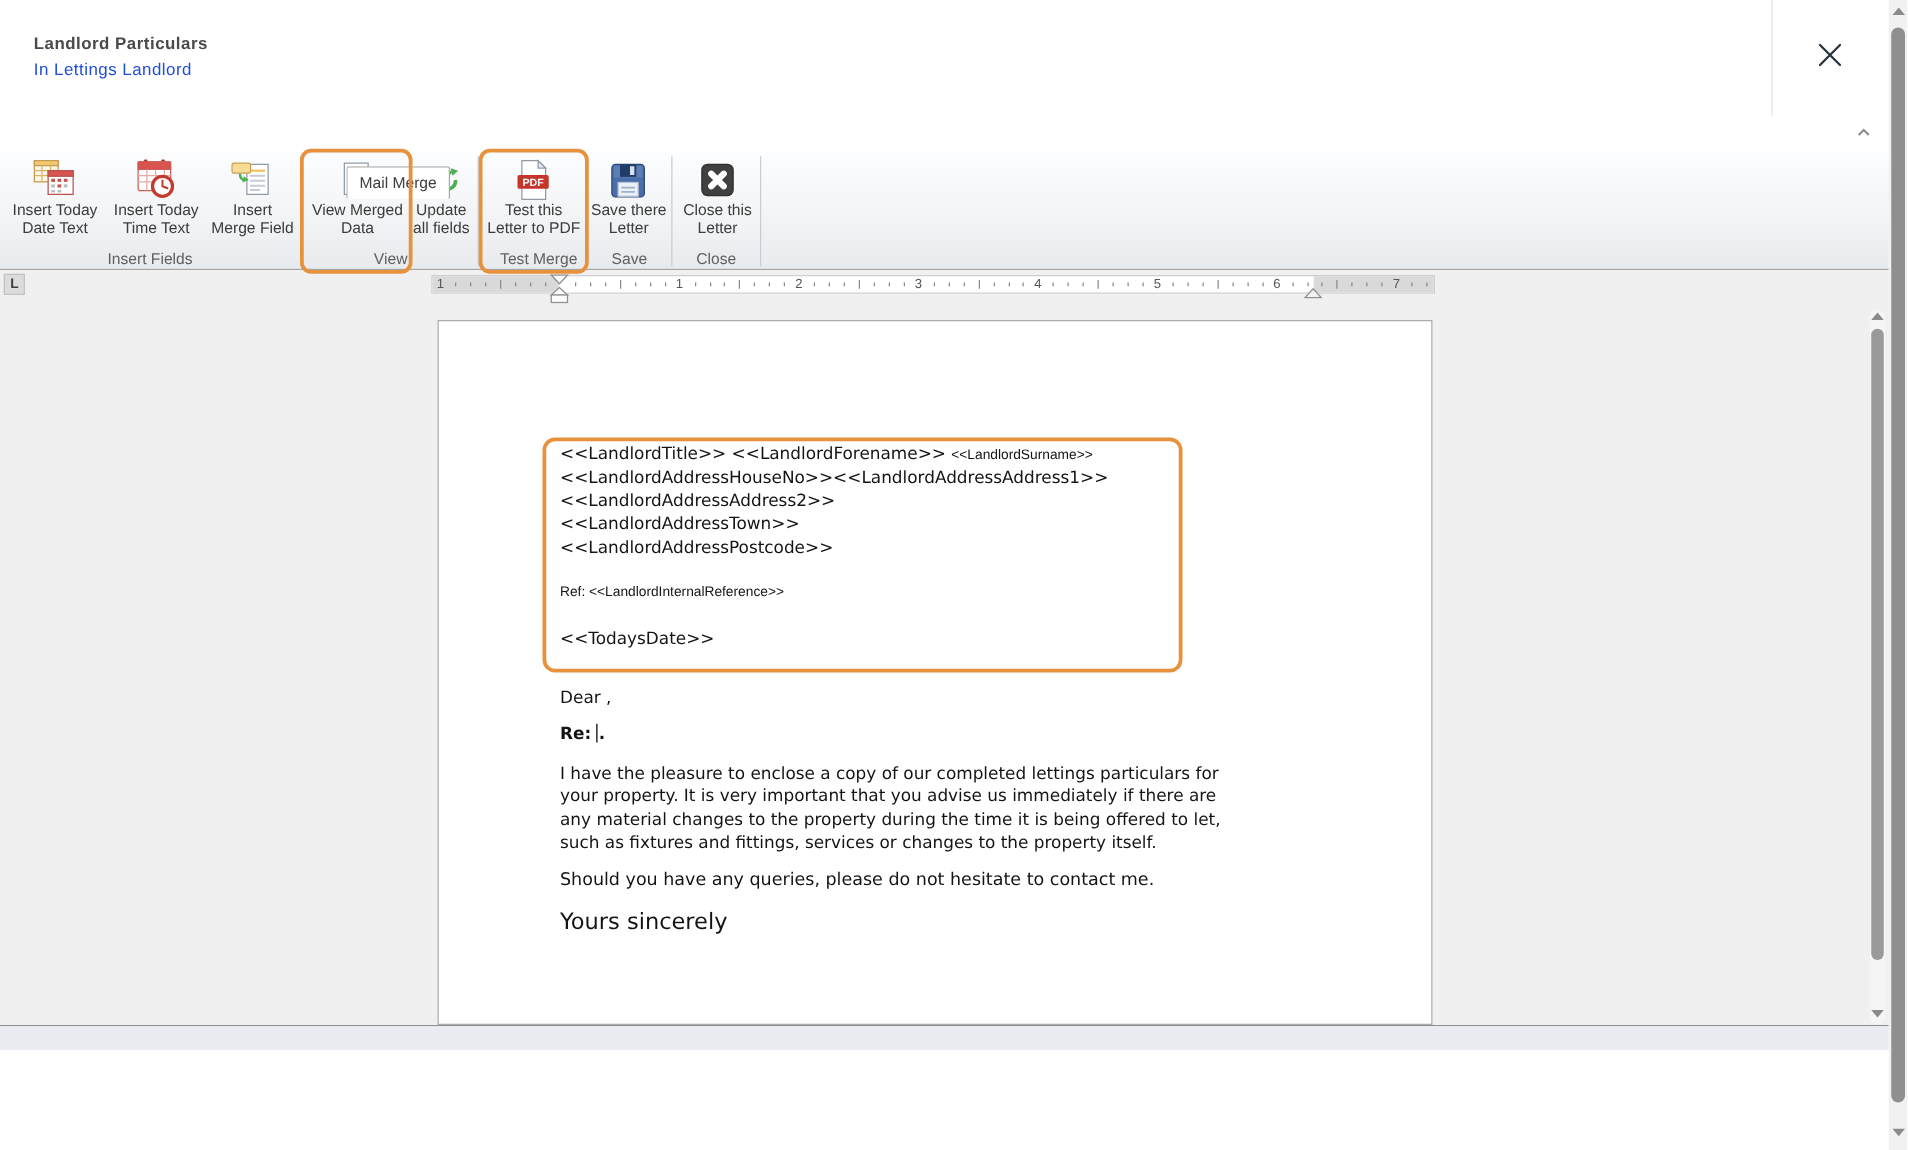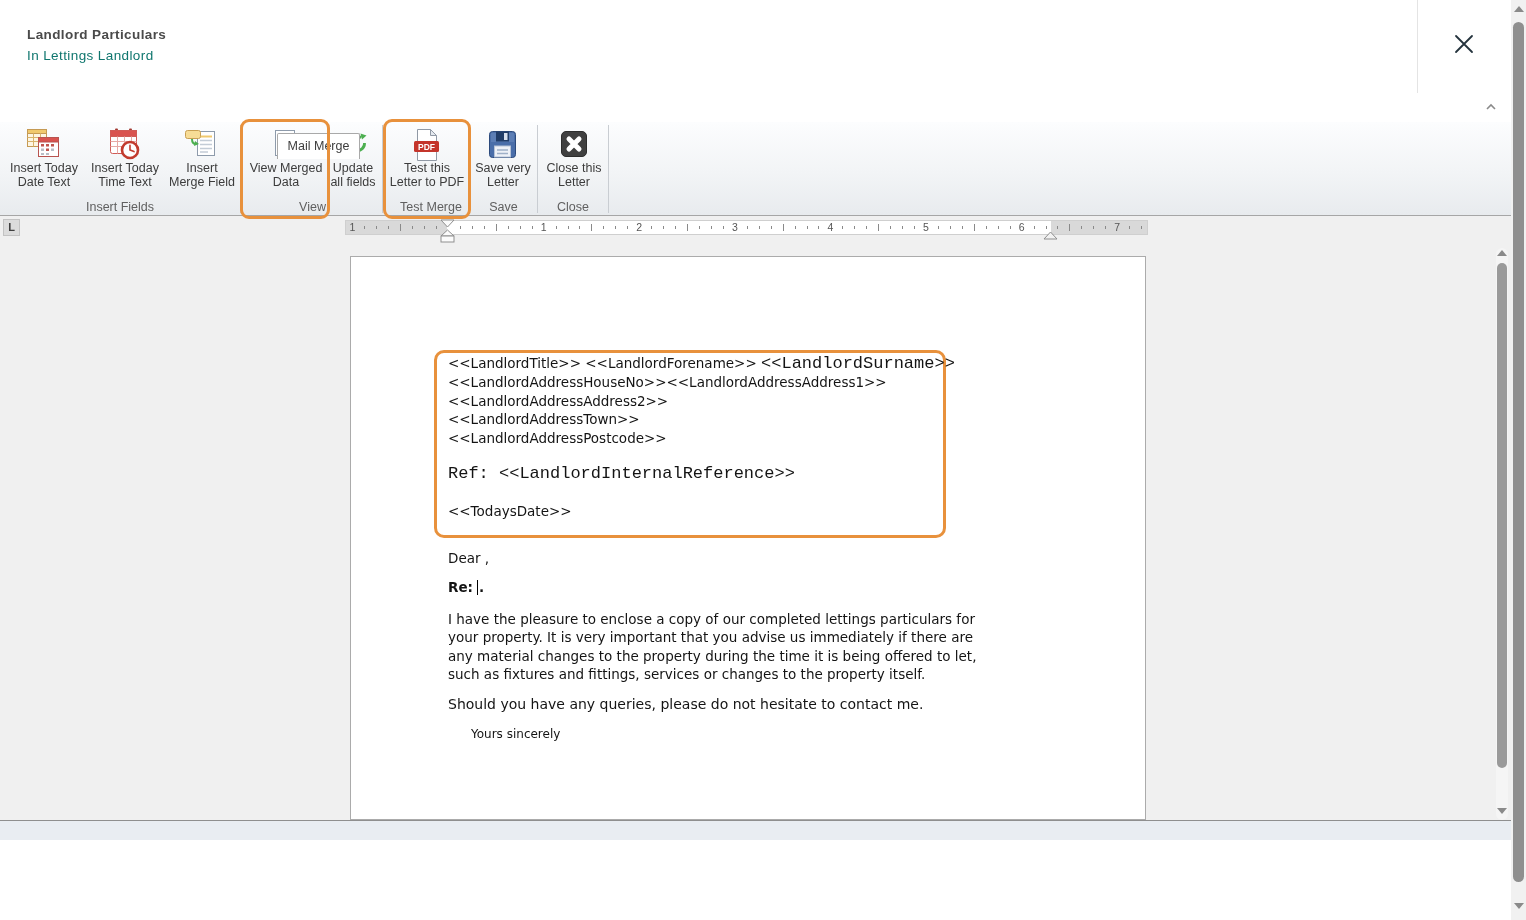--- a/index.html
+++ b/index.html
@@ -4,34 +4,34 @@
 <style>
   * { margin:0; padding:0; box-sizing:border-box; }
   html,body { background:#fff; }
   .screen {
     position:relative; width:1526px; height:920px; overflow:hidden;
     background:#fff; font-family:"Liberation Sans", sans-serif;
   }
   
   .app-header { position:absolute; left:0; top:0; width:1511px; height:93px; background:#fff; }
   .header-title { position:absolute; left:27px; top:27px; font-size:13.5px; font-weight:bold; color:#4a4a4a; letter-spacing:.4px; }
-  .header-subtitle { position:absolute; left:27px; top:48px; font-size:13.5px; color:#0f766e; letter-spacing:.4px; }
+  .header-subtitle { position:absolute; left:27px; top:48px; font-size:13.5px; color:#1d4ed8; letter-spacing:.4px; }
   .header-divider { position:absolute; left:1417px; top:0; width:1px; height:93px; background:#e4e4e4; }
   .header-close { position:absolute; left:1451px; top:31px; width:26px; height:26px; cursor:pointer; }
 
   
   .tabstrip { position:absolute; left:0; top:93px; width:1511px; height:29px; background:#f0f1f2; border-bottom:1px solid #a9a9a9;margin-top:36px; }
   .tab { position:absolute; top:0; height:29px; line-height:29px; text-align:center; font-size:12.5px; color:#3d3d3d; cursor:pointer; }
   .tab.active { top:4px; height:26px; line-height:24px; background:#fff; border:1px solid #a9a9a9; border-bottom:none; border-radius:2px 2px 0 0; z-index:3; }
   .ribbon-collapse { position:absolute; left:1484px; top:99px; width:16px; height:16px; cursor:pointer; z-index:4; }
 
   
   .ribbon { position:absolute; left:0; top:122px; width:1511px; height:94px; background:linear-gradient(#fcfdfe, #f2f4f6 55%, #e8ebee); border-bottom:1px solid #a6a6a6; }
   .rbtn { position:absolute; top:2px; height:76px; text-align:center; font-size:12.5px; color:#3c3c3c; cursor:pointer; }
-  .rbtn .icon { height:38px; display:flex; align-items:center; justify-content:center; padding-top:3px; }
+  .rbtn .icon { height:38px; display:flex; align-items:flex-end; justify-content:center; padding-top:3px; }
   .rbtn .lbl { line-height:13.5px; }
   .grp { position:absolute; top:78px; font-size:12.5px; color:#606060; text-align:center; }
   .rsep { position:absolute; top:3px; width:1px; height:88px; background:#c9cdd2; }
   .hl-box { position:absolute; border:3px solid #e8913c; border-radius:9px; z-index:6; pointer-events:none; background:transparent; }
 
   
   .viewport { position:absolute; left:0; top:216px; width:1511px; height:605px; background:#f0f0f0; border-bottom:1px solid #8f8f8f; }
   .tabstop-box { position:absolute; left:3px; top:3px; width:17px; height:17px; background:#dcdcdc; border:1px solid #c3c3c3; color:#3f3f3f; font-weight:bold; font-size:11px; line-height:15px; text-align:center; cursor:pointer; }
   .ruler { position:absolute; left:345px; top:4px; width:803px; height:15px; background:#ffffff; border:1px solid #cfcfcf; }
   .ruler-gray { position:absolute; top:0; height:13px; background:#d9d9d9; }
@@ -54,30 +54,30 @@
 
   
   .bottom-bar { position:absolute; left:0; top:821px; width:1511px; height:19px; background:#e9edf2; }
 
   
   .page-scroll { position:absolute; left:1511px; top:0; width:15px; height:920px; background:#f1f1f1; }
   .page-scroll .thumb { position:absolute; left:2px; top:22px; width:11px; height:860px; background:#8f8f8f; border-radius:6px; cursor:pointer; }
 
   
   .doc-sans { font-family:"DejaVu Sans", "Liberation Sans", sans-serif; color:#141414; }
-  .doc-serif { font-family:Liberation Mono, monospace; font-size:17px; color:#141414; }
+  .doc-serif { font-family:Liberation Sans, sans-serif; font-size:11px; color:#141414; }
   .field-box { position:absolute; left:83px; top:93px; width:512px; height:188px; border:3px solid #e8913c; border-radius:10px; pointer-events:none; }
   .addr { position:absolute; left:97px; top:97px; font-size:13.5px; line-height:18.4px; }
   .addr .blank { height:18.4px; }
   .dear { position:absolute; left:97px; top:293px; font-size:13.5px; }
   .re-line { position:absolute; left:97px; top:322px; font-size:13.5px; font-weight:bold; }
   .caret { display:inline-block; width:1px; height:15px; background:#000; margin:0 1px -3px 4px; }
   .para1 { position:absolute; left:97px; top:353px; font-size:13.5px; line-height:18.4px; }
   .para2 { position:absolute; left:97px; top:439px; font-size:14px; }
-  .closing { position:absolute; left:97px; top:470px; font-size:12px;margin-left:23px; }
+  .closing { position:absolute; left:97px; top:470px; font-size:18px; }
 </style>
 </head>
 <body>
 
 <div class="screen">
 
   <div class="app-header">
     <div class="header-title">Landlord Particulars</div>
     <div class="header-subtitle">In Lettings Landlord</div>
     <div class="header-divider"></div>
@@ -211,21 +211,21 @@
       <div class="icon">
         <svg width="34" height="34" viewBox="0 0 34 34">
           <rect x="3.5" y="3.5" width="26" height="26" rx="3" fill="#4a6ea9" stroke="#2c4a7c"></rect>
           <rect x="5" y="5" width="23" height="9" fill="#6c8cc0" opacity="0.55"></rect>
           <rect x="10" y="3.5" width="13" height="10" fill="#203c68"></rect>
           <rect x="18" y="5" width="3.5" height="7" fill="#d7e0ee"></rect>
           <rect x="8.5" y="18" width="16" height="11" fill="#eef1f7" stroke="#b7c3d6"></rect>
           <path d="M11,22 h11 M11,25.5 h11" stroke="#9fb0c8" stroke-width="1.4"></path>
         </svg>
       </div>
-      <div class="lbl">Save very</div>
+      <div class="lbl">Save there</div>
       <div class="lbl">Letter</div>
     </div>
 
     <div class="rsep" style="left:537px;"></div>
 
     <div class="rbtn" style="left:539px;width:70px;">
       <div class="icon">
         <svg width="32" height="34" viewBox="0 0 32 34">
           <rect x="3.5" y="3.5" width="25" height="25" rx="4.5" fill="#404040" stroke="#2d2d2d"></rect>
           <path d="M11,11 L21,21 M21,11 L11,21" stroke="#ffffff" stroke-width="5" stroke-linecap="round"></path>

